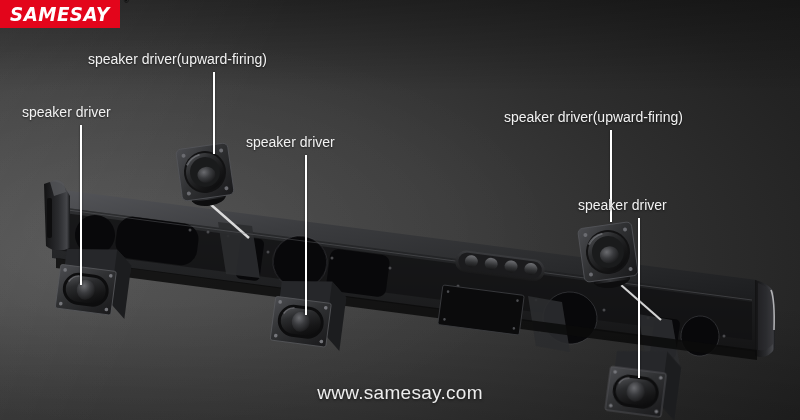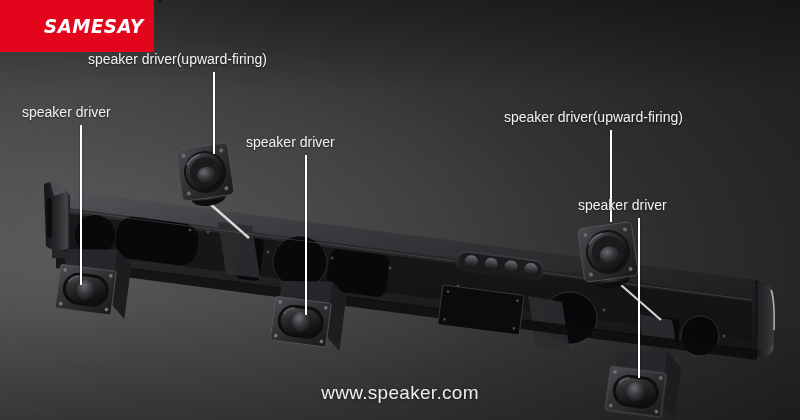--- a/index.html
+++ b/index.html
@@ -16,24 +16,23 @@
   #vignette{
     position:absolute;inset:0;pointer-events:none;
     background:
       linear-gradient(115deg, rgba(255,255,255,.05) 0%, rgba(255,255,255,0) 30%),
       radial-gradient(115% 105% at 18% 55%, rgba(255,255,255,.06) 0%, rgba(0,0,0,0) 45%),
       linear-gradient(180deg, rgba(0,0,0,.30) 0%, rgba(0,0,0,0) 22%, rgba(0,0,0,0) 72%, rgba(0,0,0,.18) 100%);
   }
 
   
   #logo{
-    position:absolute;left:0;top:0;width:120px;height:52px;
+    position:absolute;left:0;top:0;width:120px;height:28px;
     background:#e3051b;display:flex;align-items:center;justify-content:center;
     z-index:40;
-    padding-left:34px;
   }
   #logo .wm{
     position:relative;color:#fff;font-weight:bold;font-style:italic;
     font-size:19px;letter-spacing:.5px;line-height:1;
     font-family:"DejaVu Sans", sans-serif;
     transform:scaleX(.96);
   }
   #logo .reg{
     position:absolute;top:-3px;right:-9px;font-size:7px;font-style:normal;font-weight:normal;
   }
@@ -318,15 +317,15 @@
 
   <div class="label" style="left:246px;top:135px;">speaker driver</div>
   <div class="leader" style="left:305px;top:155px;height:160px;"></div>
 
   <div class="label" style="left:504px;top:110px;">speaker driver(upward-firing)</div>
   <div class="leader" style="left:610px;top:130px;height:92px;"></div>
 
   <div class="label" style="left:578px;top:198px;">speaker driver</div>
   <div class="leader" style="left:638px;top:218px;height:160px;"></div>
 
-  <div id="site">www.speaker.com</div>
+  <div id="site">www.samesay.com</div>
 
 </div>
 
 </body></html>

